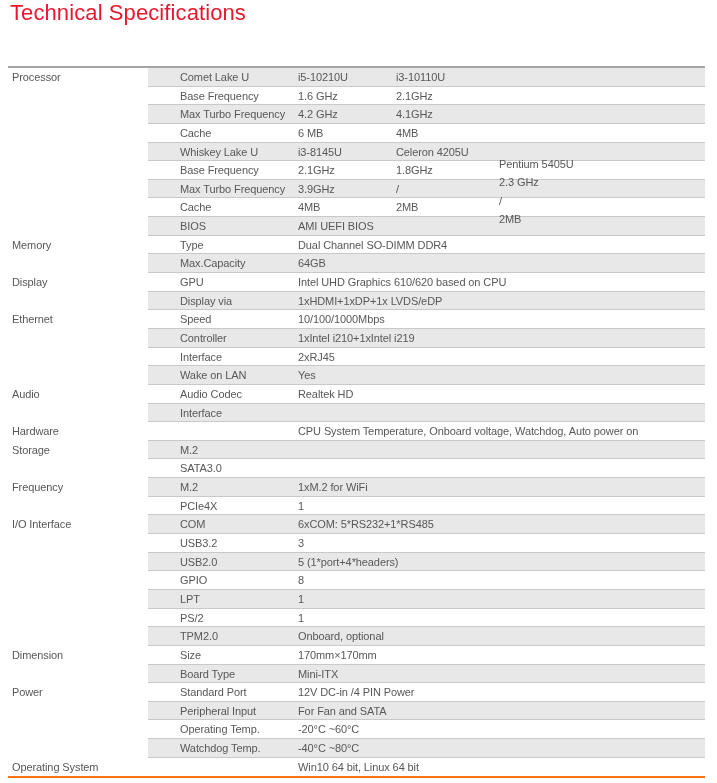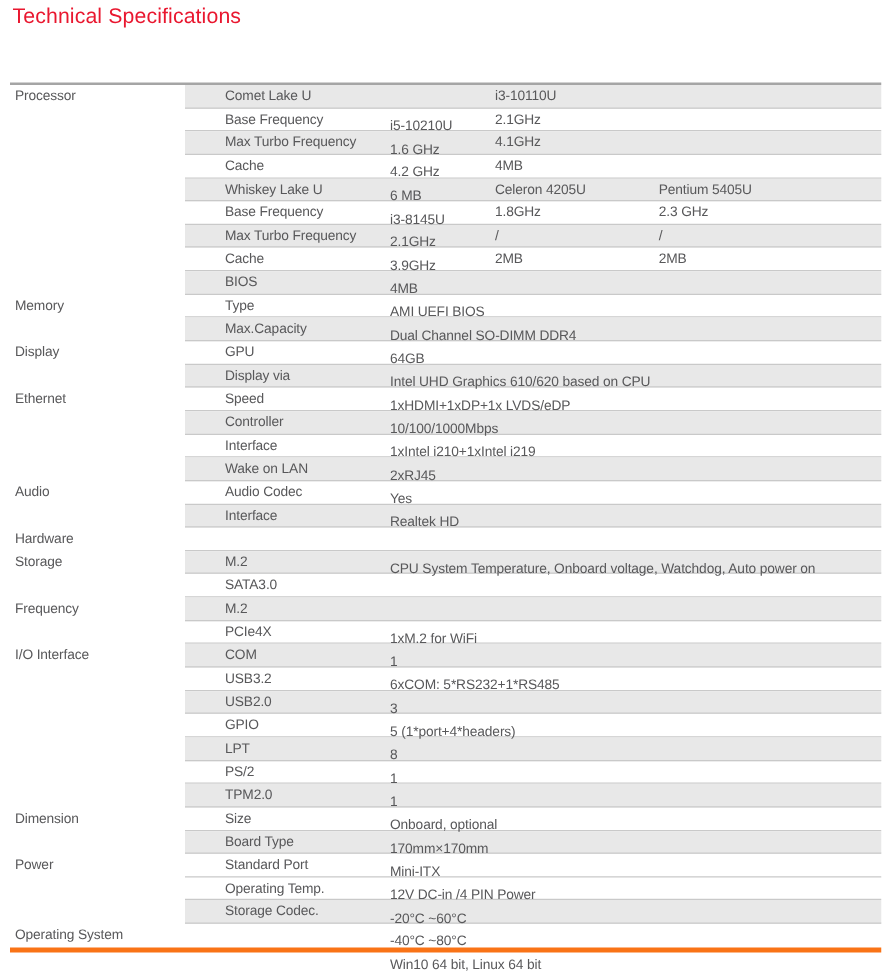--- a/index.html
+++ b/index.html
@@ -6,31 +6,31 @@
     margin: 0;
     padding: 0;
     background: #ffffff;
     width: 717px;
     height: 783px;
     overflow: hidden;
     font-family: "Liberation Sans", "DejaVu Sans", sans-serif;
   }
   .page-title {
     margin: 2px 0 0 10px;
-    font-size: 17px;
+    font-size: 22px;
     line-height: 22px;
     font-weight: 500;
     letter-spacing: 0.1px;
   }
   .spec-table {
     position: relative;
     margin: 42px 0 0 8px;
     width: 697px;
     border-top: 2px solid #a5a5a5;
-    border-bottom: 4px solid #f97316;
+    border-bottom: 2px solid #f97316;
   }
   .row {
     position: relative;
     height: 18.65px;
     font-size: 11px;
     color: #58585a;
   }
   .band {
     position: absolute;
     left: 140px;
@@ -45,23 +45,23 @@
   .row span {
     position: absolute;
     top: 0;
     line-height: 18.2px;
     white-space: nowrap;
     z-index: 2;
     letter-spacing: -0.1px;
   }
   .g  { left: 4px;   }  
   .n  { left: 146px; margin-left: 26px; }  
-  .v0 { left: 304px; margin-top: 24px; }  
+  .v0 { left: 290px; }  
   .v1 { left: 388px; }  
-  .v2 { left: 519px; }  
+  .v2 { left: 491px; margin-top: 12px; }  
 </style>
 </head>
 <body>
 
 <h1 class="page-title" style="color: rgb(233, 23, 47);">Technical Specifications</h1>
 
 <div class="spec-table">
     <div class="row">
       <div class="band shaded"></div>
       <span class="g">Processor</span>
@@ -245,27 +245,32 @@
       <span class="n">Board Type</span>
       <span class="v0">Mini-ITX</span>
     </div>
     <div class="row">
       <div class="band"></div>
       <span class="g">Power</span>
       <span class="n">Standard Port</span>
       <span class="v0">12V DC-in /4 PIN Power</span>
     </div>
     <div class="row">
+      <div class="band shaded"></div>
+      <span class="n">Peripheral Input</span>
+      <span class="v0">For Fan and SATA</span>
+    </div>
+    <div class="row">
       <div class="band"></div>
       <span class="n">Operating Temp.</span>
       <span class="v0">-20°C ~60°C</span>
     </div>
     <div class="row">
       <div class="band shaded"></div>
-      <span class="n">Storage Codec.</span>
+      <span class="n">Watchdog Temp.</span>
       <span class="v0">-40°C ~80°C</span>
     </div>
     <div class="row">
       <div class="band"></div>
       <span class="g">Operating System</span>
       <span class="v0">Win10 64 bit, Linux 64 bit</span>
     </div>
   </div>
 
 </body></html>

